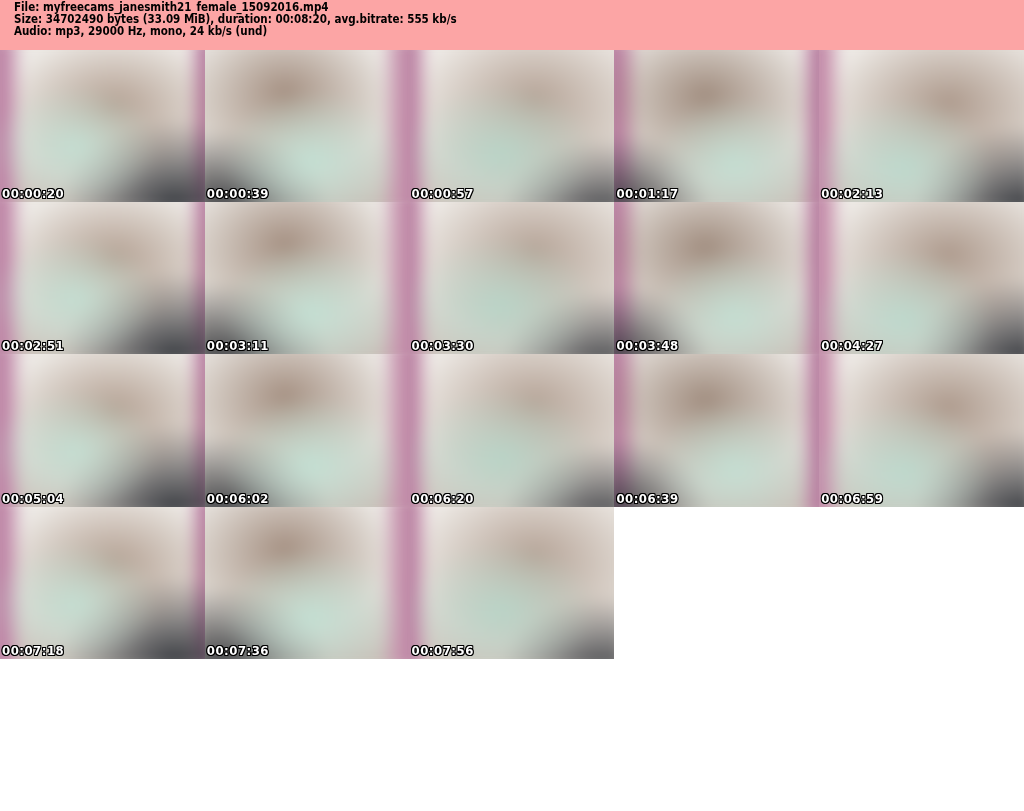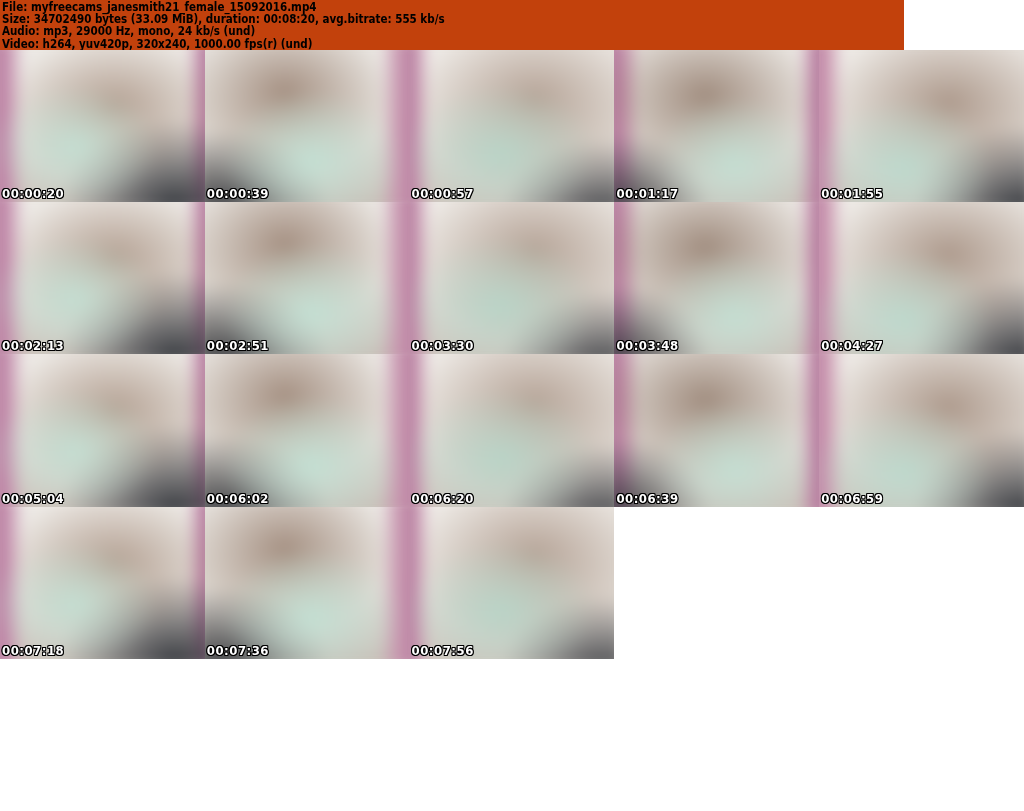--- a/index.html
+++ b/index.html
@@ -1,23 +1,23 @@
 <!DOCTYPE html>
 <html><head>
 <meta charset="utf-8">
 <style>
   * { margin: 0; padding: 0; box-sizing: border-box; }
   html, body { width: 1024px; height: 811px; background: #ffffff; overflow: hidden; }
   body { font-family: "DejaVu Sans", "Liberation Sans", sans-serif; }
 
   
   .meta-header {
-    width: 904px; height: 50px;
-    background: #c2410c;
-    padding: 1px 0 0 2px;
+    width: 1024px; height: 50px;
+    background: #fca5a5;
+    padding: 1px 0 0 14px;
   }
   .meta-line {
     font-size: 11.5px;
     font-weight: bold;
     color: #000000;
     line-height: 12.2px;
     white-space: nowrap;
     font-stretch: condensed;
   }
 
@@ -103,21 +103,20 @@
 </style>
 </head>
 <body>
 
 <div>
 
   <div class="meta-header">
     <div class="meta-line">File: myfreecams_janesmith21_female_15092016.mp4</div>
     <div class="meta-line">Size: 34702490 bytes (33.09 MiB), duration: 00:08:20, avg.bitrate: 555 kb/s</div>
     <div class="meta-line">Audio: mp3, 29000 Hz, mono, 24 kb/s (und)</div>
-    <div class="meta-line">Video: h264, yuv420p, 320x240, 1000.00 fps(r) (und)</div>
   </div>
 
   <div class="sheet-grid">
 
     <figure class="thumb">
       <div class="ph"></div>
       <figcaption class="timecode">00:00:20</figcaption>
     </figure>
     <figure class="thumb">
       <div class="ph"></div>
@@ -127,29 +126,29 @@
       <div class="ph"></div>
       <figcaption class="timecode">00:00:57</figcaption>
     </figure>
     <figure class="thumb">
       <div class="ph"></div>
       <figcaption class="timecode">00:01:17</figcaption>
     </figure>
 
     <figure class="thumb">
       <div class="ph"></div>
-      <figcaption class="timecode">00:01:55</figcaption>
-    </figure>
-    <figure class="thumb">
-      <div class="ph"></div>
       <figcaption class="timecode">00:02:13</figcaption>
     </figure>
     <figure class="thumb">
       <div class="ph"></div>
       <figcaption class="timecode">00:02:51</figcaption>
+    </figure>
+    <figure class="thumb">
+      <div class="ph"></div>
+      <figcaption class="timecode">00:03:11</figcaption>
     </figure>
 
     <figure class="thumb">
       <div class="ph"></div>
       <figcaption class="timecode">00:03:30</figcaption>
     </figure>
     <figure class="thumb">
       <div class="ph"></div>
       <figcaption class="timecode">00:03:48</figcaption>
     </figure>

